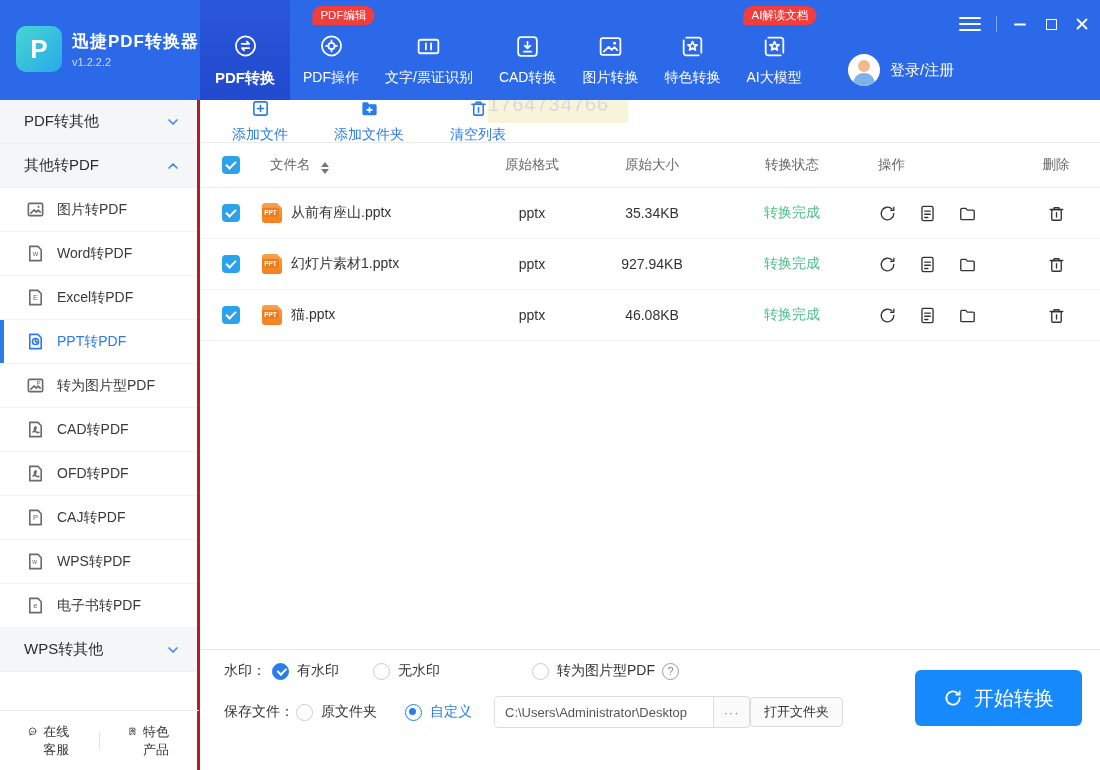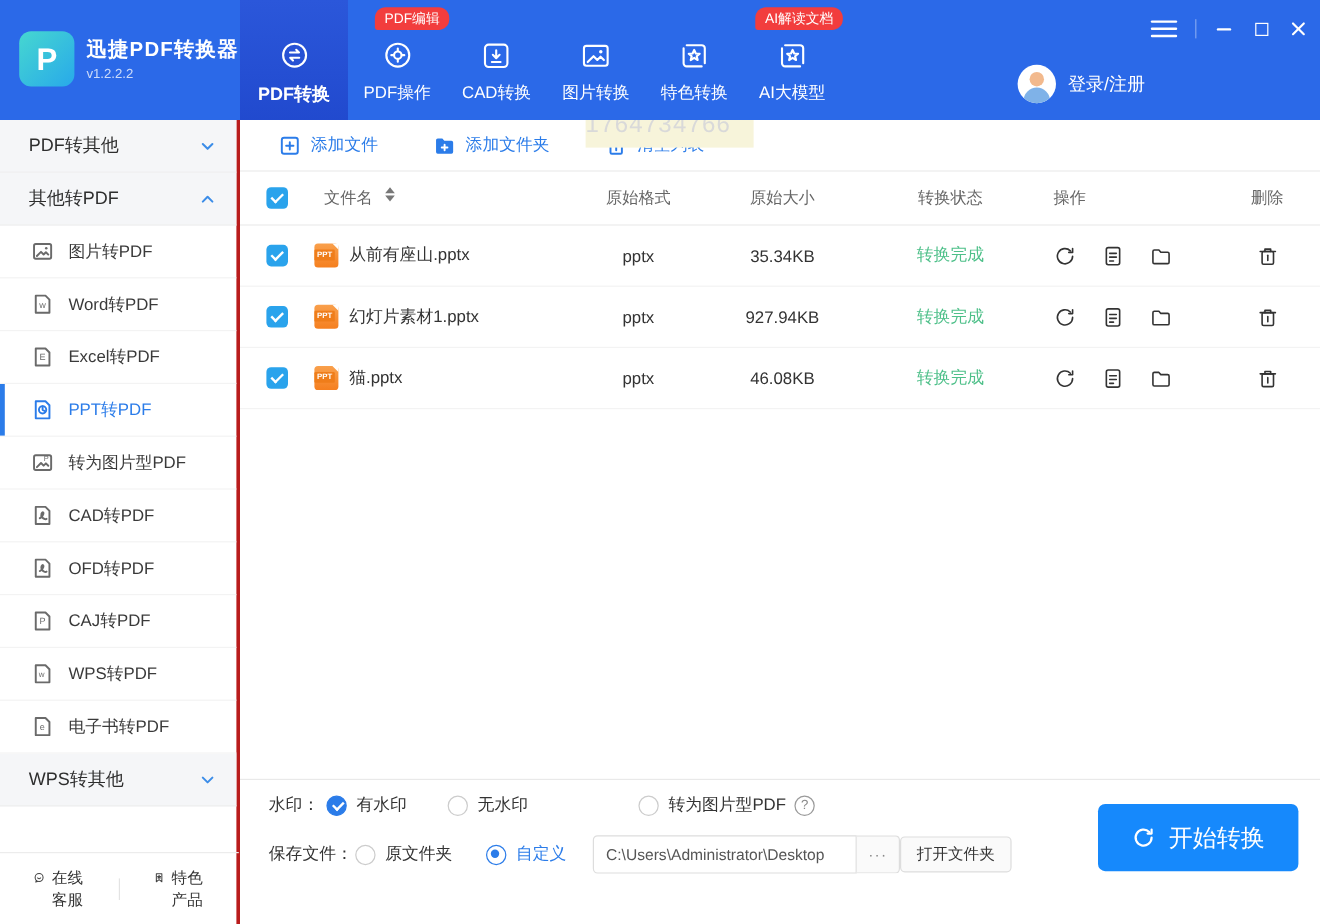--- a/index.html
+++ b/index.html
@@ -53,26 +53,26 @@
   .foot-item .ficon { width:17px; height:17px; color:#444; }
   .foot-div { width:1px; height:18px; background:#e3e3e3; }
 
   
   #main { position:absolute; left:200px; top:100px; right:0; bottom:0; background:#fff; }
   #watermark-num { position:absolute; left:288px; top:0; width:140px; height:23px; overflow:hidden;
     background:#f7f4da; pointer-events:none; }
   #watermark-num span { display:block; margin-top:-7px; font-size:20px; color:#d9d9d9; letter-spacing:1px; }
 
   #toolbar { height:43px; display:flex; align-items:center; gap:46px; padding-left:32px; border-bottom:1px solid #ececec; }
-  .tool-btn { display:flex; align-items:center; gap:8px; color:#2b7ce9; font-size:14px; cursor:pointer; }
+  .tool-btn { display:flex; align-items:center; gap:8px; color:#2b7ce9; font-size:14px; cursor:pointer;flex-direction:column; }
   .tool-btn .bicon { width:19px; height:19px; }
 
   .grid-row { display:grid; grid-template-columns:52px 220px 120px 120px 160px 140px 88px; align-items:center; }
   #table-header { height:45px; border-bottom:1px solid #ececec; color:#666; font-size:13.5px; }
-  #table-header .hname { display:flex; align-items:flex-start; gap:10px; padding-left:18px; }
+  #table-header .hname { display:flex; align-items:flex-end; gap:10px; padding-left:18px; }
   .sorter { display:flex; flex-direction:column; gap:2px; cursor:pointer; }
   .sorter .up { width:0; height:0; border-left:4px solid transparent; border-right:4px solid transparent; border-bottom:5px solid #777; }
   .sorter .dn { width:0; height:0; border-left:4px solid transparent; border-right:4px solid transparent; border-top:5px solid #777; }
   .cell-c { text-align:center; }
   .ops-head { padding-left:6px; }
 
   .file-row { height:51px; border-bottom:1px solid #f3f3f3; font-size:14px; color:#333; }
   .chk { width:18px; height:18px; margin-left:22px; background:#2aa3ec; border-radius:4px; position:relative; cursor:pointer; }
   .chk::after { content:""; position:absolute; left:6px; top:2.5px; width:4px; height:8px;
     border:solid #fff; border-width:0 2px 2px 0; transform:rotate(45deg); }
@@ -141,20 +141,27 @@
       <span class="badge">PDF编辑</span>
       <svg class="st ticon" viewBox="0 0 26 26">
         <circle cx="13" cy="12.5" r="9.2"></circle>
           <circle cx="13" cy="12.5" r="3"></circle>
         <path d="M13 7.2v2M13 15.8v2M7.8 12.5h2M16.2 12.5h2"></path>
       </svg>
       <span>PDF操作</span>
     </div>
     <div class="tab">
       <svg class="st ticon" viewBox="0 0 26 26">
+        <rect x="3.5" y="6.5" width="19" height="13" rx="2"></rect>
+        <path d="M10.5 10v6M15.5 10v6"></path>
+      </svg>
+      <span>文字/票证识别</span>
+    </div>
+    <div class="tab">
+      <svg class="st ticon" viewBox="0 0 26 26">
         <rect x="4" y="4" width="18" height="18" rx="3"></rect>
         <path d="M13 8.5v6M10.3 12.2l2.7 2.7 2.7-2.7M9.5 18h7"></path>
       </svg>
       <span>CAD转换</span>
     </div>
     <div class="tab">
       <svg class="st ticon" viewBox="0 0 26 26">
         <rect x="3.5" y="5" width="19" height="16" rx="2"></rect>
         <circle cx="17" cy="9.8" r="1.4" fill="currentColor" stroke="none"></circle>
         <path d="M6.5 18l4.7-4.7 3 3 2.6-2.6 2.7 2.7"></path>

